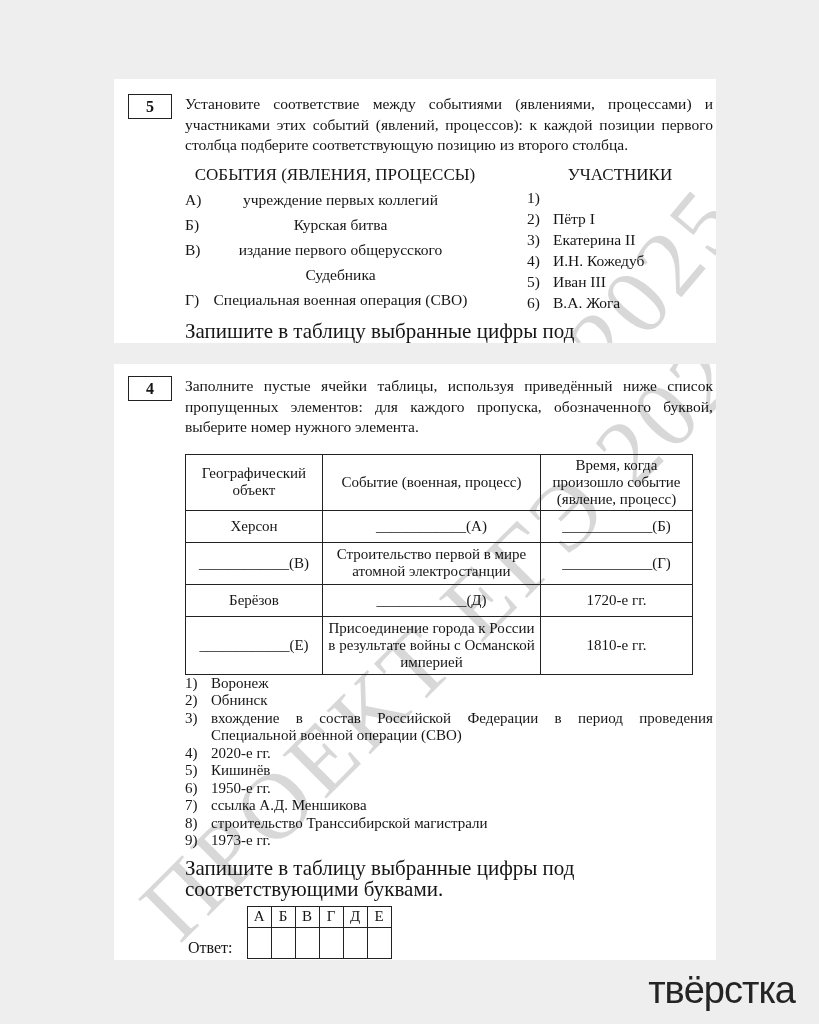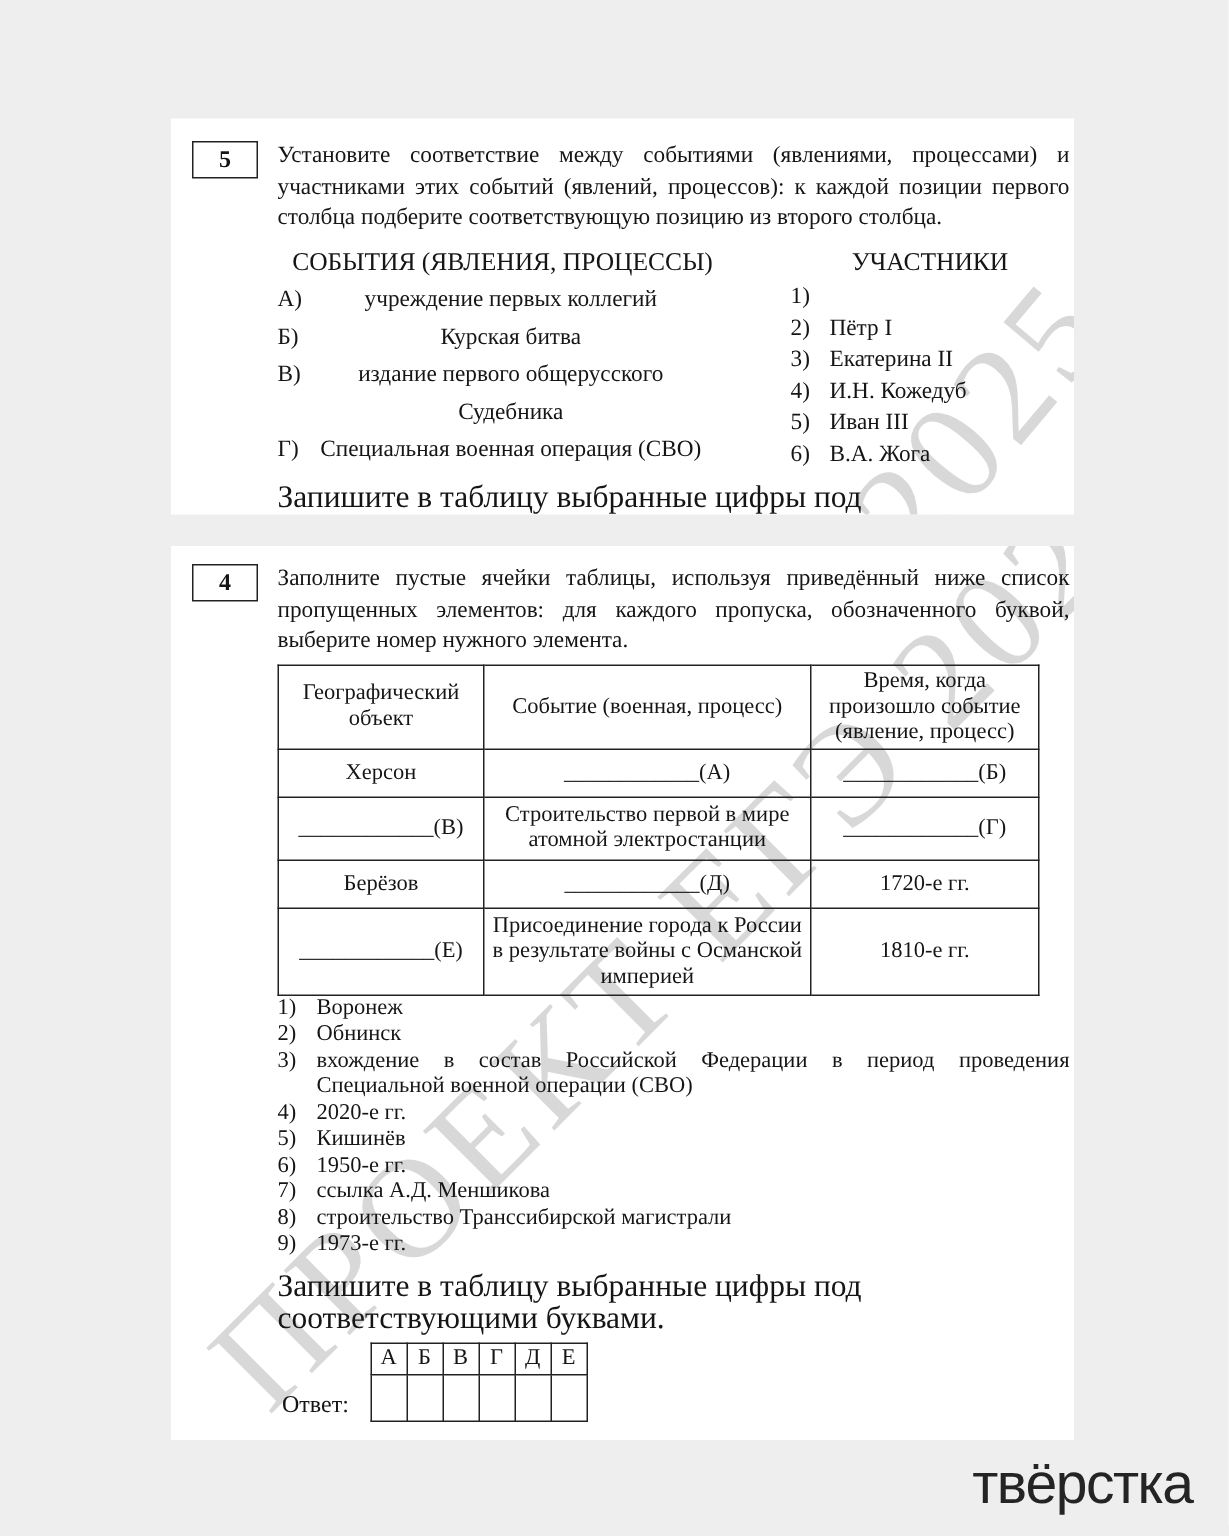--- a/index.html
+++ b/index.html
@@ -23,21 +23,21 @@
   .col-part{margin-left:42px;flex:1;}
   .col-head{text-align:center;font-size:17px;line-height:21px;margin-bottom:2px;white-space:nowrap;}
   .item{display:flex;font-size:15.5px;}
   .ev .item{line-height:25px;}
   .pa .item{line-height:21px;}
   .item .marker{flex:0 0 26px;}
   .item .txt{flex:1;}
   .ev .item .txt{max-width:259px;text-align:center;}
   .instruction{margin-top:8px;font-size:21px;line-height:21px;}
   
-  .dtable{border-collapse:collapse;margin-top:5px;}
+  .dtable{border-collapse:collapse;margin-top:16px;}
   .dtable td,.dtable th{border:1px solid #222;font-weight:normal;font-size:15px;line-height:17px;
         text-align:center;vertical-align:middle;padding:2px 5px;}
   .r-head{height:54px;} .r-1{height:32px;} .r-2{height:42px;} .r-3{height:32px;} .r-4{height:58px;}
   .missing-title{margin-top:10px;margin-bottom:3px;font-size:15.5px;line-height:18px;}
   .mlist .item{font-size:15px;line-height:17.5px;}
   .mlist .item .txt{text-align:justify;}
   
   .answer{display:flex;margin-top:6px;}
   .answer-label{font-size:16px;margin-top:33px;margin-left:3px;}
   .ans-table{border-collapse:collapse;margin-left:14px;}

